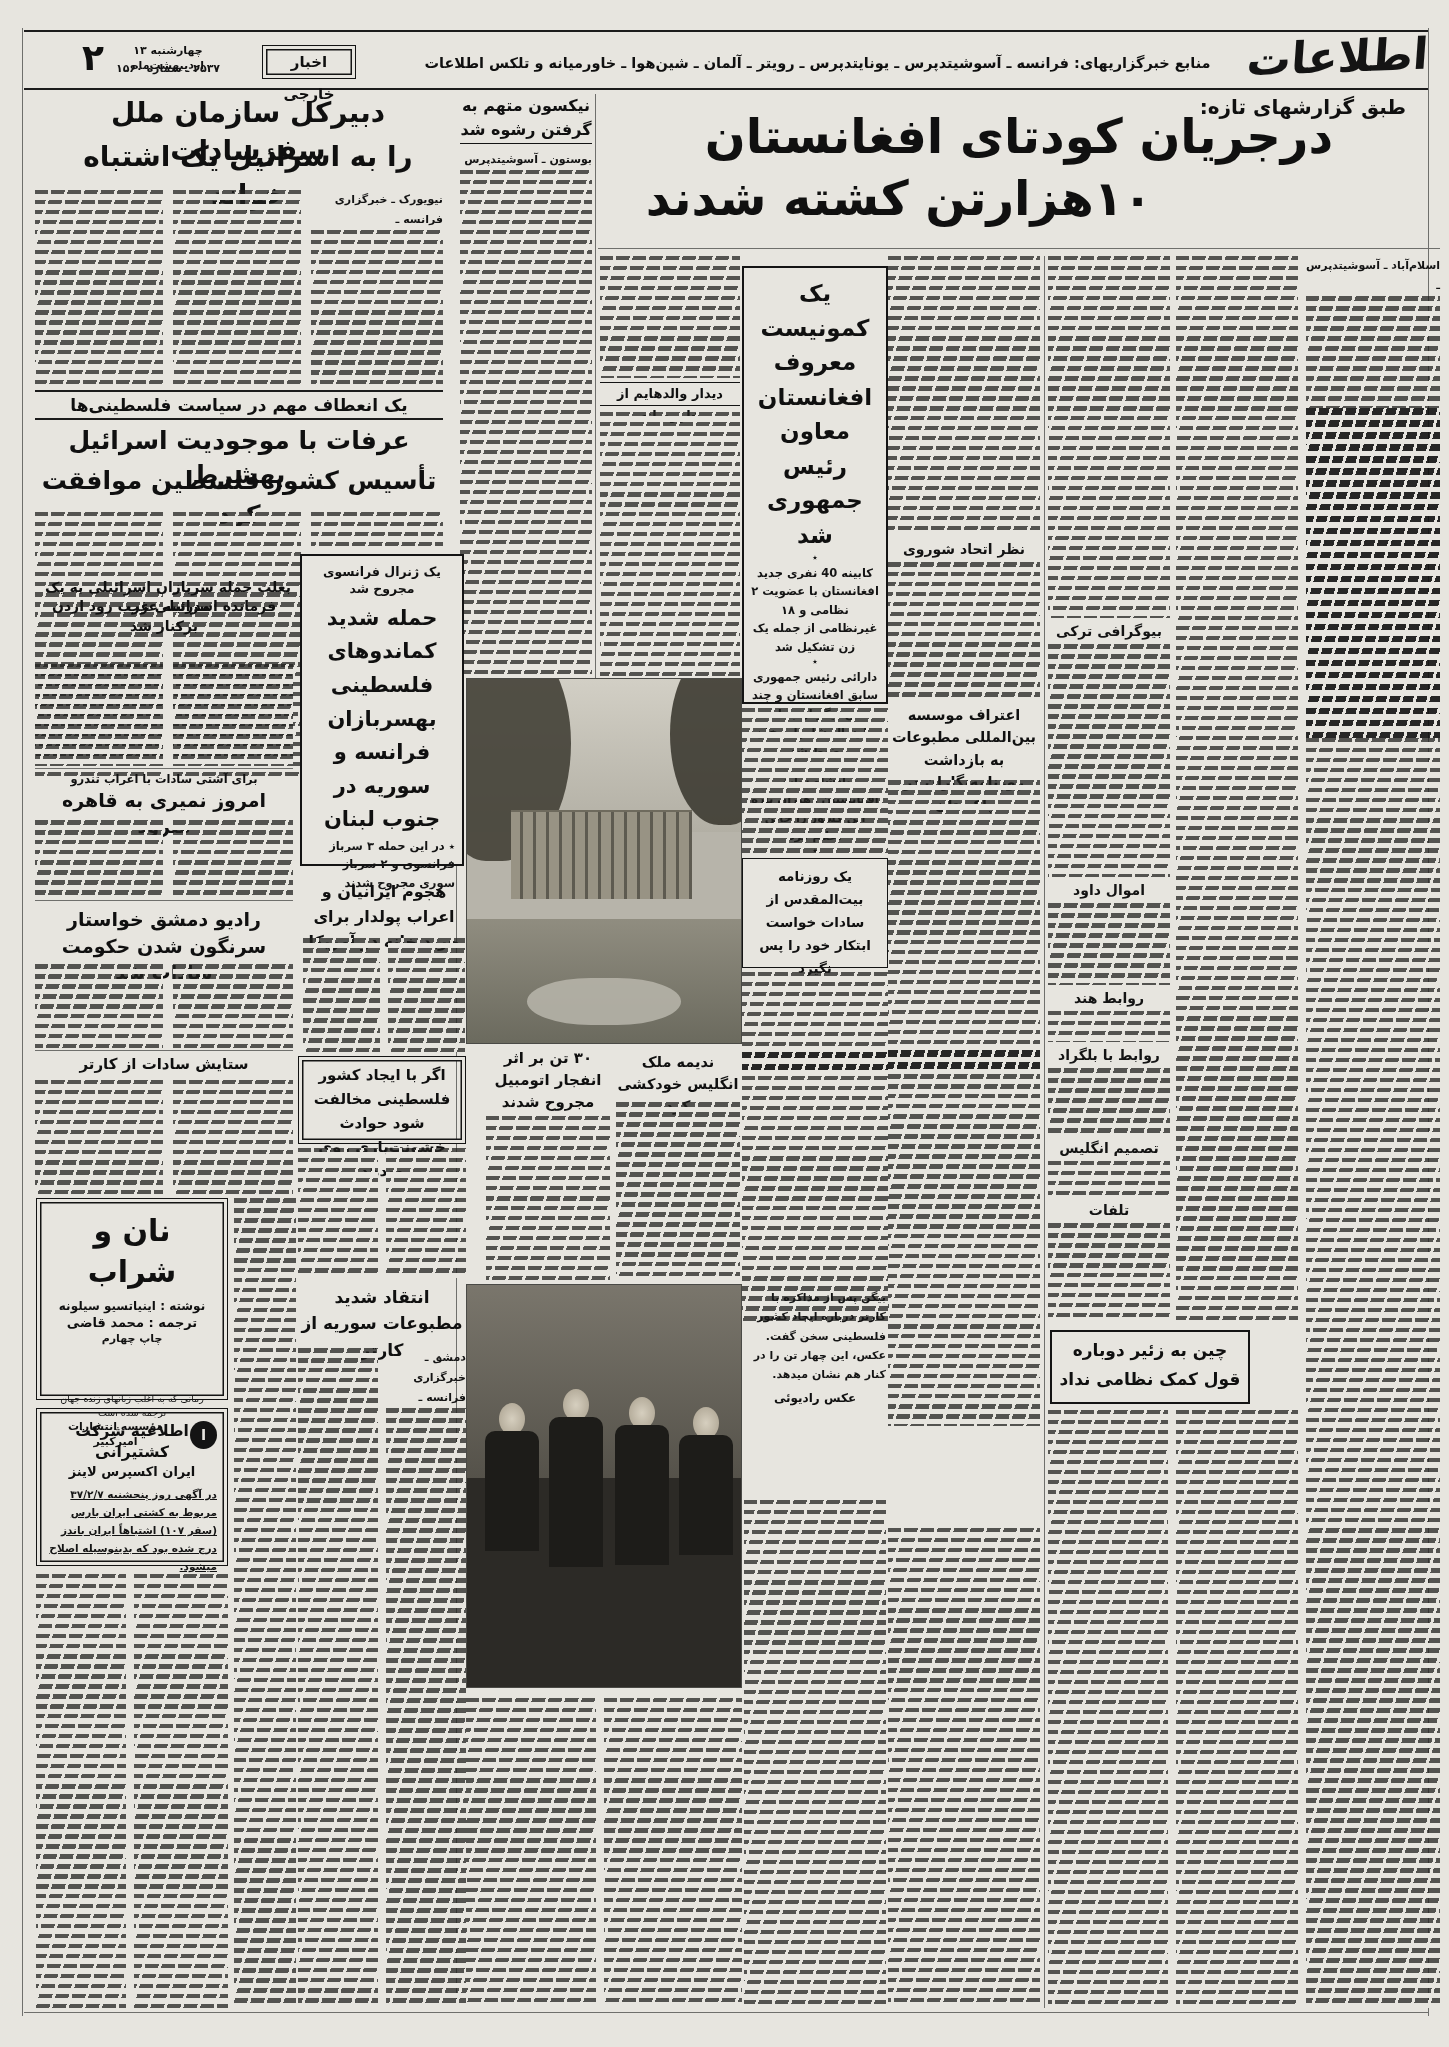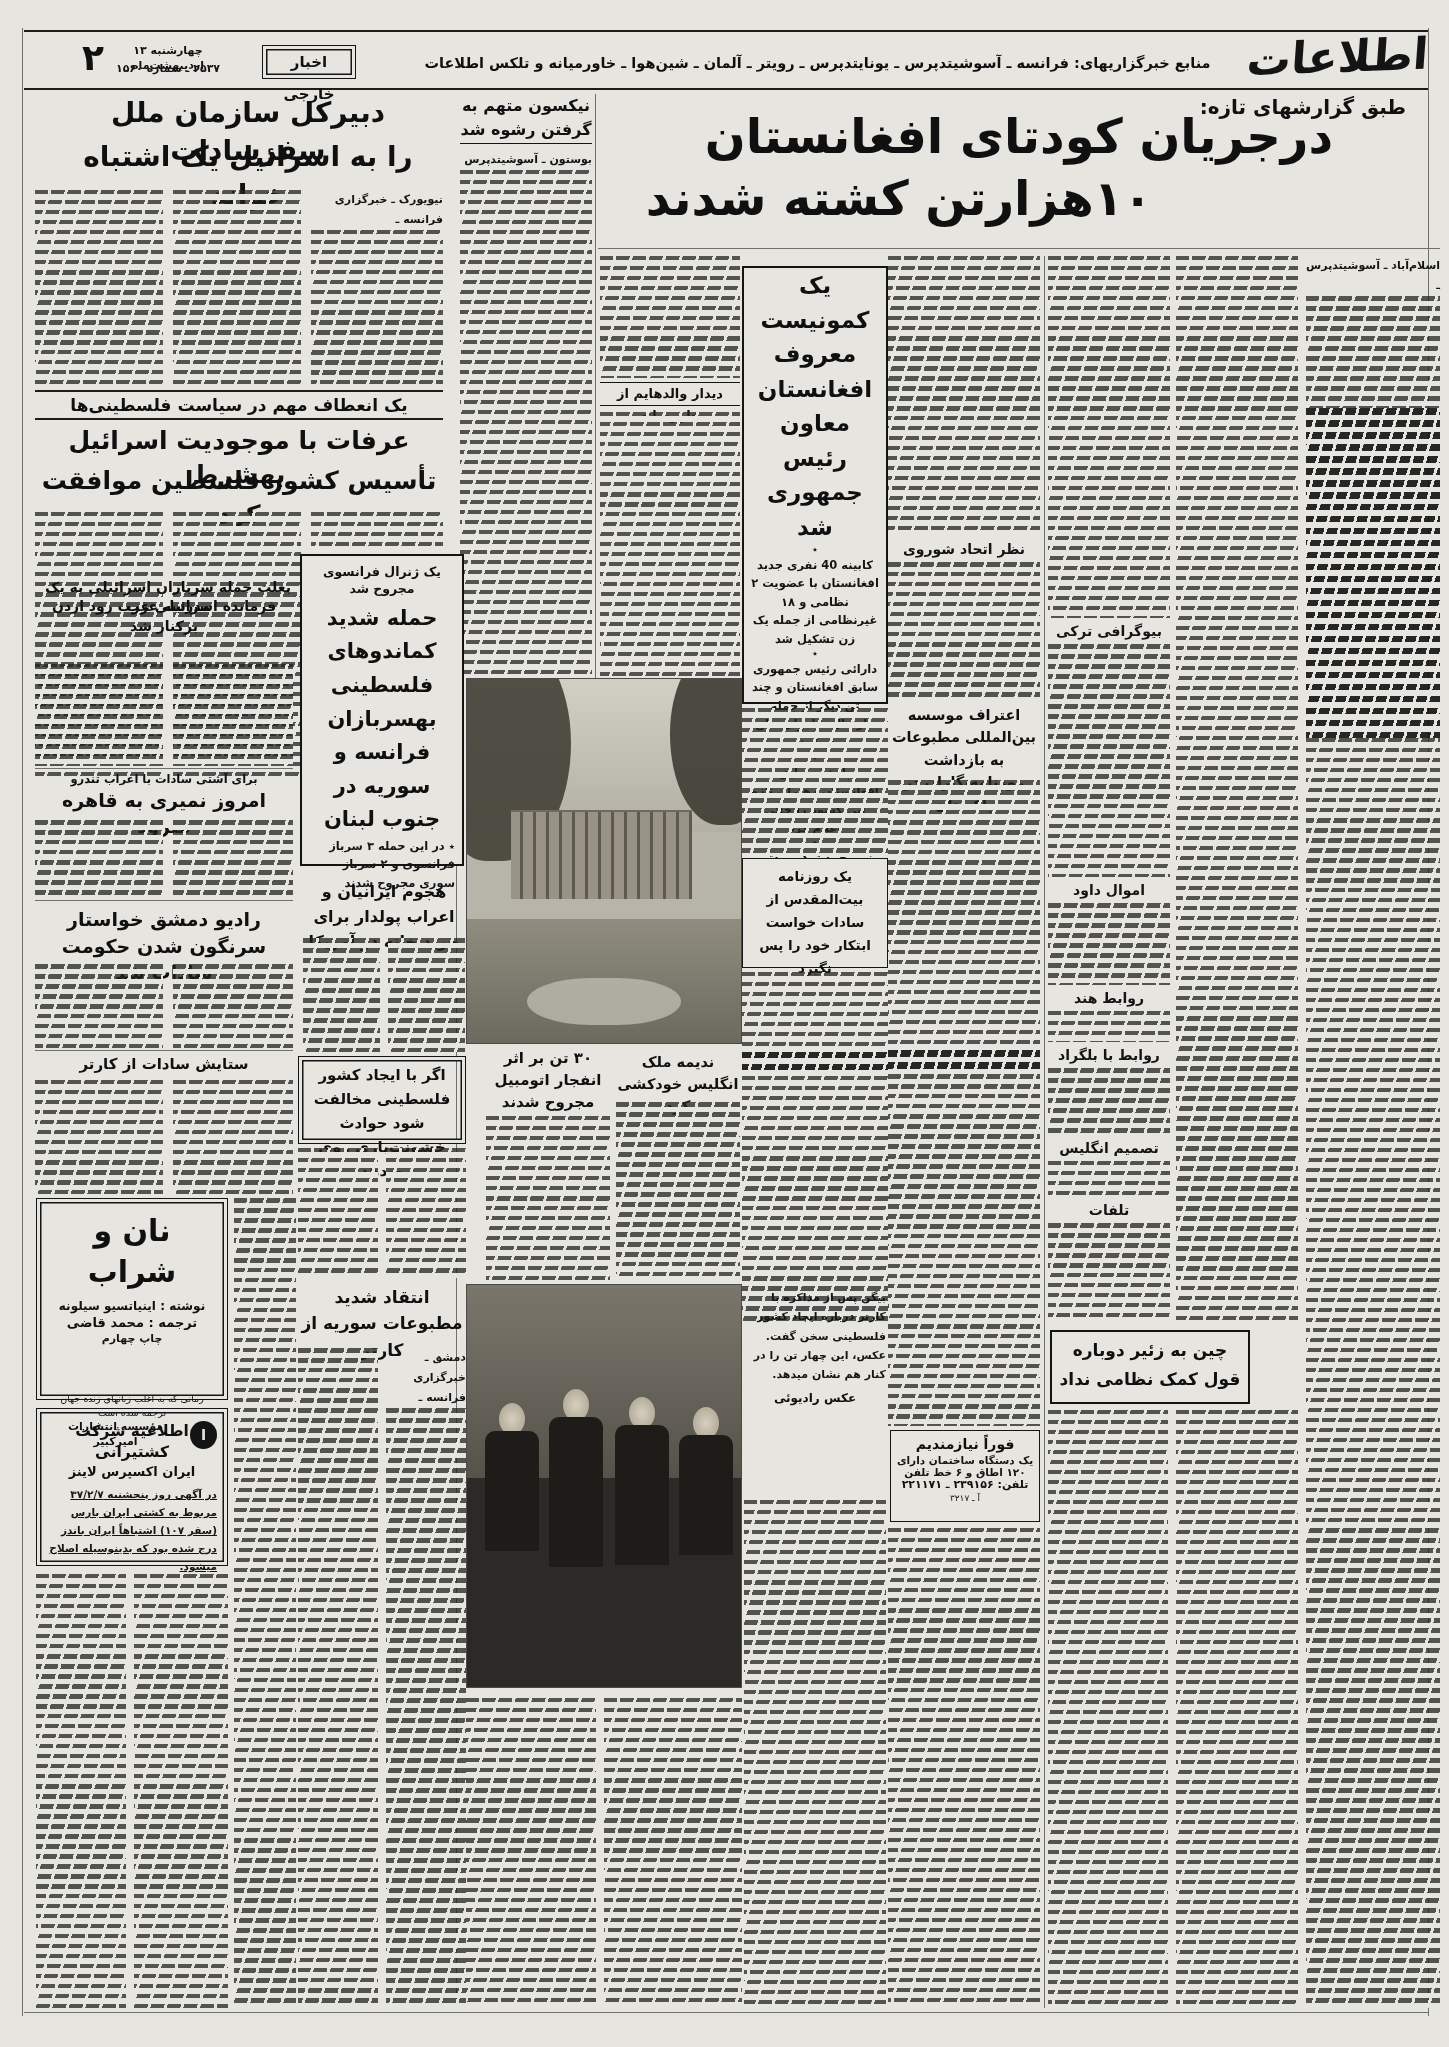--- a/index.html
+++ b/index.html
@@ -95,21 +95,21 @@
   </div>
 
   <div class="abs tx" style="left:1176px;top:256px;width:122px;height:1066px;"></div>
 
   <div class="abs col" style="left:888px;top:256px;width:152px;height:446px;">
     <div class="tx" style="height:280px;"></div>
     <div class="sh">نظر اتحاد شوروی</div>
     <div class="tx fill"></div>
   </div>
 
-  <div class="abs boxed col" style="left:742px;top:266px;width:146px;height:438px;padding:0 6px;">
+  <div class="abs boxed col" style="left:742px;top:266px;width:146px;height:438px;padding:8px 6px;">
     <div class="hd ctr" style="font-size:23px;line-height:1.5;">یک کمونیست معروف افغانستان معاون رئیس جمهوری شد</div>
     <div class="star">٭</div>
     <div class="note ctr">کابینه 40 نفری جدید افغانستان با عضویت ۲ نظامی و ۱۸ غیرنظامی از جمله یک زن تشکیل شد</div>
     <div class="star">٭</div>
     <div class="note ctr">دارائی رئیس جمهوری سابق افغانستان و چند تن دیگر از جمله مارشال شاه‌ولی خان ضبط شد</div>
     <div class="star">٭</div>
     <div class="note ctr">پادشاه سابق افغانستان رهبران تازه این کشور را خائن اعلام کرد</div>
     <div class="star">٭</div>
     <div class="note ctr">نورمحمد ترکی مدتی مترجم سفارت آمریکا بود</div>
   </div>
@@ -126,27 +126,20 @@
 
   <div class="abs hd ctr" style="left:888px;top:704px;width:152px;height:72px;font-size:14.5px;line-height:1.55;">اعتراف موسسه بین‌المللی مطبوعات به بازداشت روزنامه‌نگاران در پاکستان</div>
   <div class="abs col" style="left:888px;top:780px;width:152px;height:542px;">
     <div class="tx" style="height:270px;"></div>
     <div class="txb" style="height:24px;"></div>
     <div class="tx fill"></div>
   </div>
 
   <div class="abs tx" style="left:888px;top:1324px;width:152px;height:102px;"></div>
 
-  <div class="abs boxed col ctr" style="left:890px;top:1430px;width:150px;height:92px;border-width:1.5px;padding:4px;">
-    <div class="hd" style="font-size:14px;">فوراً نیازمندیم</div>
-    <div style="font-size:10.5px;font-weight:600;">یک دستگاه ساختمان دارای</div>
-    <div style="font-size:10.5px;font-weight:600;">۱۲۰ اطاق و ۶ خط تلفن</div>
-    <div class="hd" style="font-size:11px;">تلفن: ۲۳۹۱۵۶ ـ ۲۲۱۱۷۱</div>
-    <div style="font-size:9px;">آ ـ ۳۲۱۷</div>
-  </div>
   <div class="abs tx" style="left:888px;top:1528px;width:152px;height:480px;"></div>
 
   <div class="abs boxed hd ctr" style="left:1050px;top:1330px;width:200px;height:74px;font-size:17px;line-height:1.7;padding:4px;">چین به زئیر دوباره قول کمک نظامی نداد</div>
   <div class="abs tx" style="left:1048px;top:1410px;width:120px;height:598px;"></div>
   <div class="abs tx" style="left:1176px;top:1410px;width:122px;height:598px;"></div>
 
   <div class="abs tx" style="left:600px;top:256px;width:140px;height:122px;"></div>
   <div class="abs hd ctr" style="left:600px;top:382px;width:140px;height:24px;font-size:13px;line-height:22px;border-top:1px solid #141414;border-bottom:1px solid #141414;">دیدار والدهایم از خاورمیانه</div>
   <div class="abs tx" style="left:600px;top:412px;width:140px;height:264px;"></div>
 

